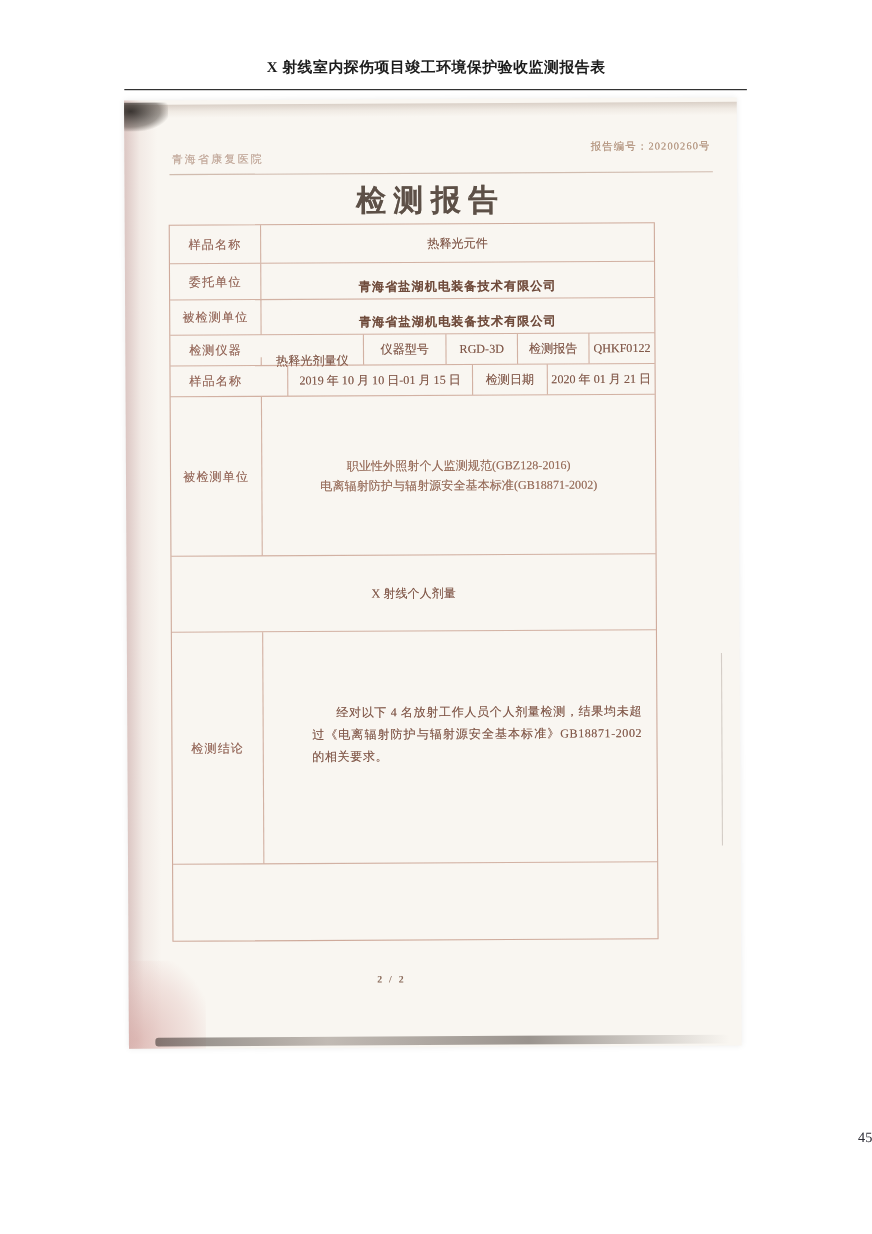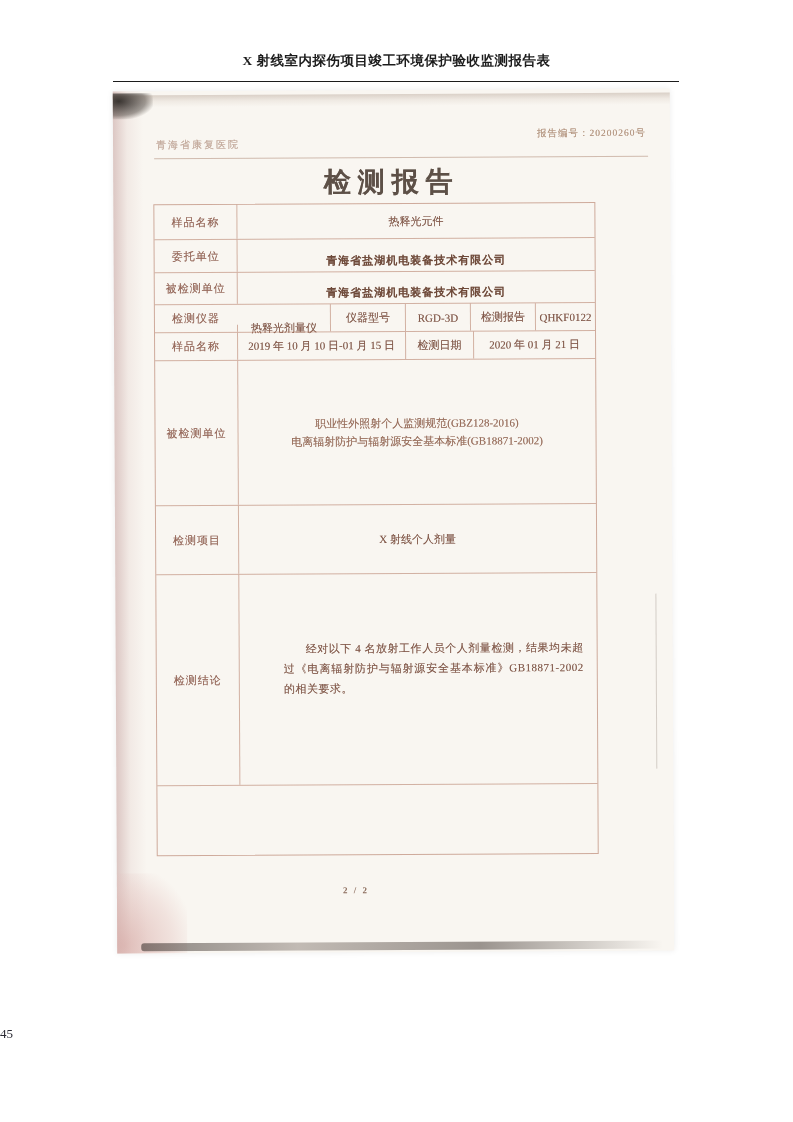--- a/index.html
+++ b/index.html
@@ -93,35 +93,35 @@
   .r5 { height:28px; }
   .r6 { height:145px; }
   .r7 { height:69px; }
   .r8 { height:211px; }
   .r9 { flex:1; }
   .v-low { align-items:flex-end; padding-bottom:3px; }
   .company { color:#6e4a3a; font-weight:bold; letter-spacing:1px; }
   .w93 { width:93px; flex:none;margin-top:20px; }
   .w75 { width:75px; flex:none;font-family:Liberation Mono, monospace; }
   .w65 { width:65px; flex:none; }
-  .w168 { width:168px; flex:none; }
+  .w168 { width:168px; flex:none;margin-left:24px; }
   .w68 { width:68px; flex:none; }
   .basis-lines { display:flex; flex-direction:column; gap:3px; color:#9a6f5c; }
   .conclusion-cell {
     align-items:flex-start; justify-content:flex-start;
     padding:64px 10px 0 44px; text-align:left;
   }
   .conclusion-text { text-indent:2em; line-height:20px; letter-spacing:0.5px; width:300px; text-align:justify; }
   .sheet-page {
     position:absolute; left:226px; top:795px; font-size:9px; font-weight:bold;
     color:#8a6a5a; letter-spacing:2px;
   }
   
   .doc-page-number {
-    position:absolute; top:1026px; left:0; width:100%; text-align:left;
+    position:absolute; top:1026px; left:0; width:100%; text-align:right;
     font-size:13px; color:#2a2a33;
   }
 </style>
 </head>
 <body>
 
 <div class="page">
 
   <div class="doc-header-title">X 射线室内探伤项目竣工环境保护验收监测报告表</div>
   <div class="doc-header-rule"></div>
@@ -176,21 +176,20 @@
         <div class="cell cell-label">被检测单位</div>
         <div class="cell cell-fill">
           <div class="basis-lines">
             <span>职业性外照射个人监测规范(GBZ128-2016)</span>
             <span>电离辐射防护与辐射源安全基本标准(GB18871-2002)</span>
           </div>
         </div>
       </div>
 
       <div class="trow r7">
-        <div class="cell cell-label">检测项目</div>
         <div class="cell cell-fill">X 射线个人剂量</div>
       </div>
 
       <div class="trow r8">
         <div class="cell cell-label">检测结论</div>
         <div class="cell cell-fill conclusion-cell">
           <div class="conclusion-text">经对以下 4 名放射工作人员个人剂量检测，结果均未超过《电离辐射防护与辐射源安全基本标准》GB18871-2002 的相关要求。</div>
         </div>
       </div>
 

